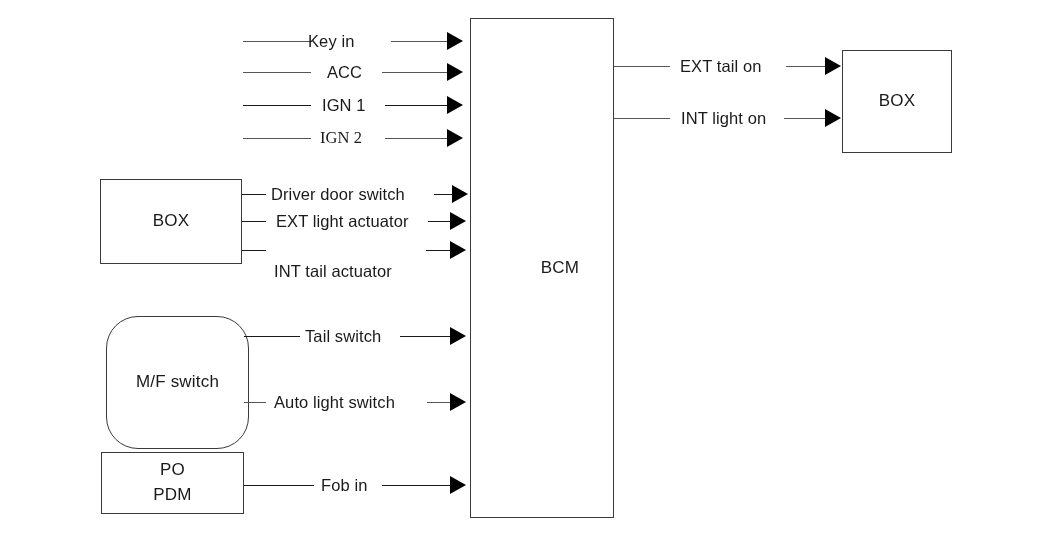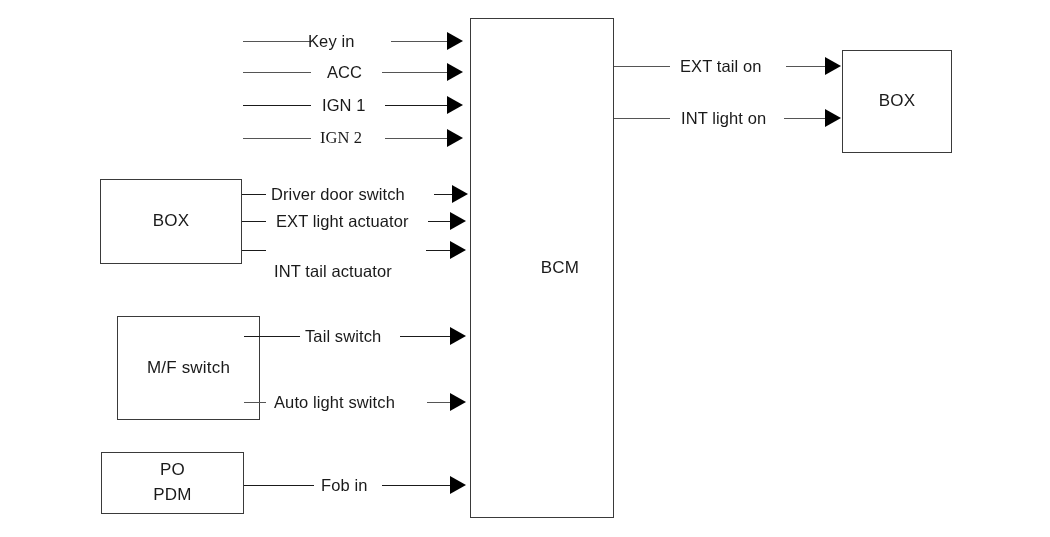--- a/index.html
+++ b/index.html
@@ -60,21 +60,21 @@
 <div id="canvas">
 
   <div class="block" style="left:470px; top:18px; width:144px; height:500px;padding-left:36px;">
     <span>BCM</span>
   </div>
 
   <div class="block" style="left:100px; top:179px; width:142px; height:85px;">
     <span>BOX</span>
   </div>
 
-  <div class="block" style="left:117px; top:316px; width:143px; height:104px;">
+  <div class="block" style="left:106px; top:316px; width:143px; height:133px;border-radius:32px;">
     <span>M/F switch</span>
   </div>
 
   <div class="block" style="left:101px; top:452px; width:143px; height:62px;">
     <span>PO</span>
     <span class="line2">PDM</span>
   </div>
 
   <div class="block" style="left:842px; top:50px; width:110px; height:103px;">
     <span>BOX</span>

